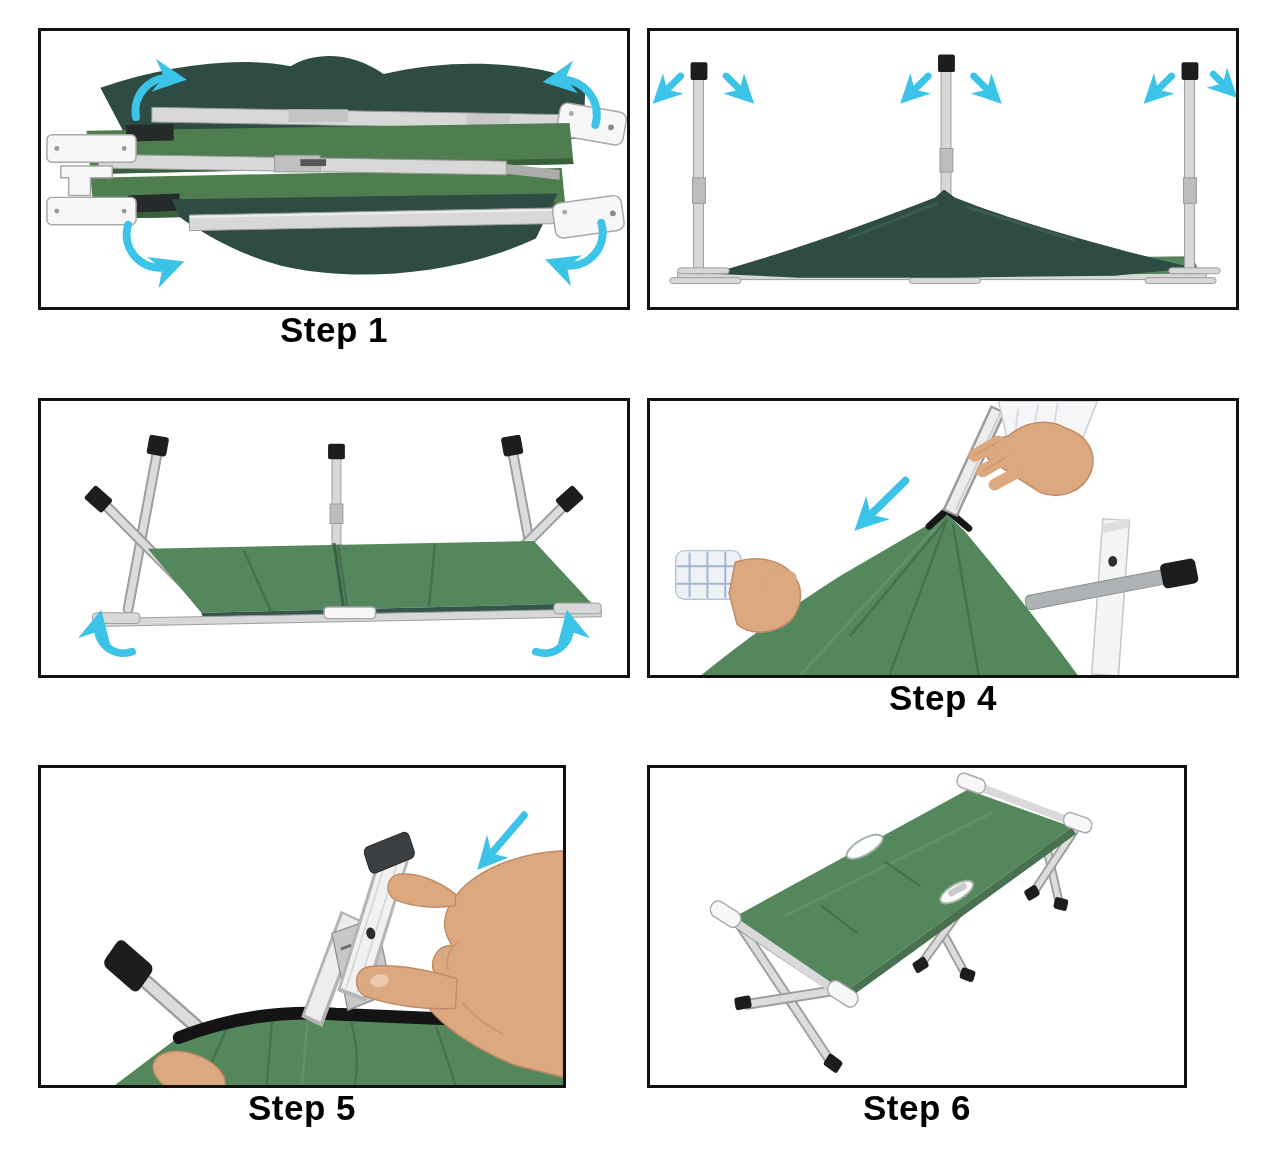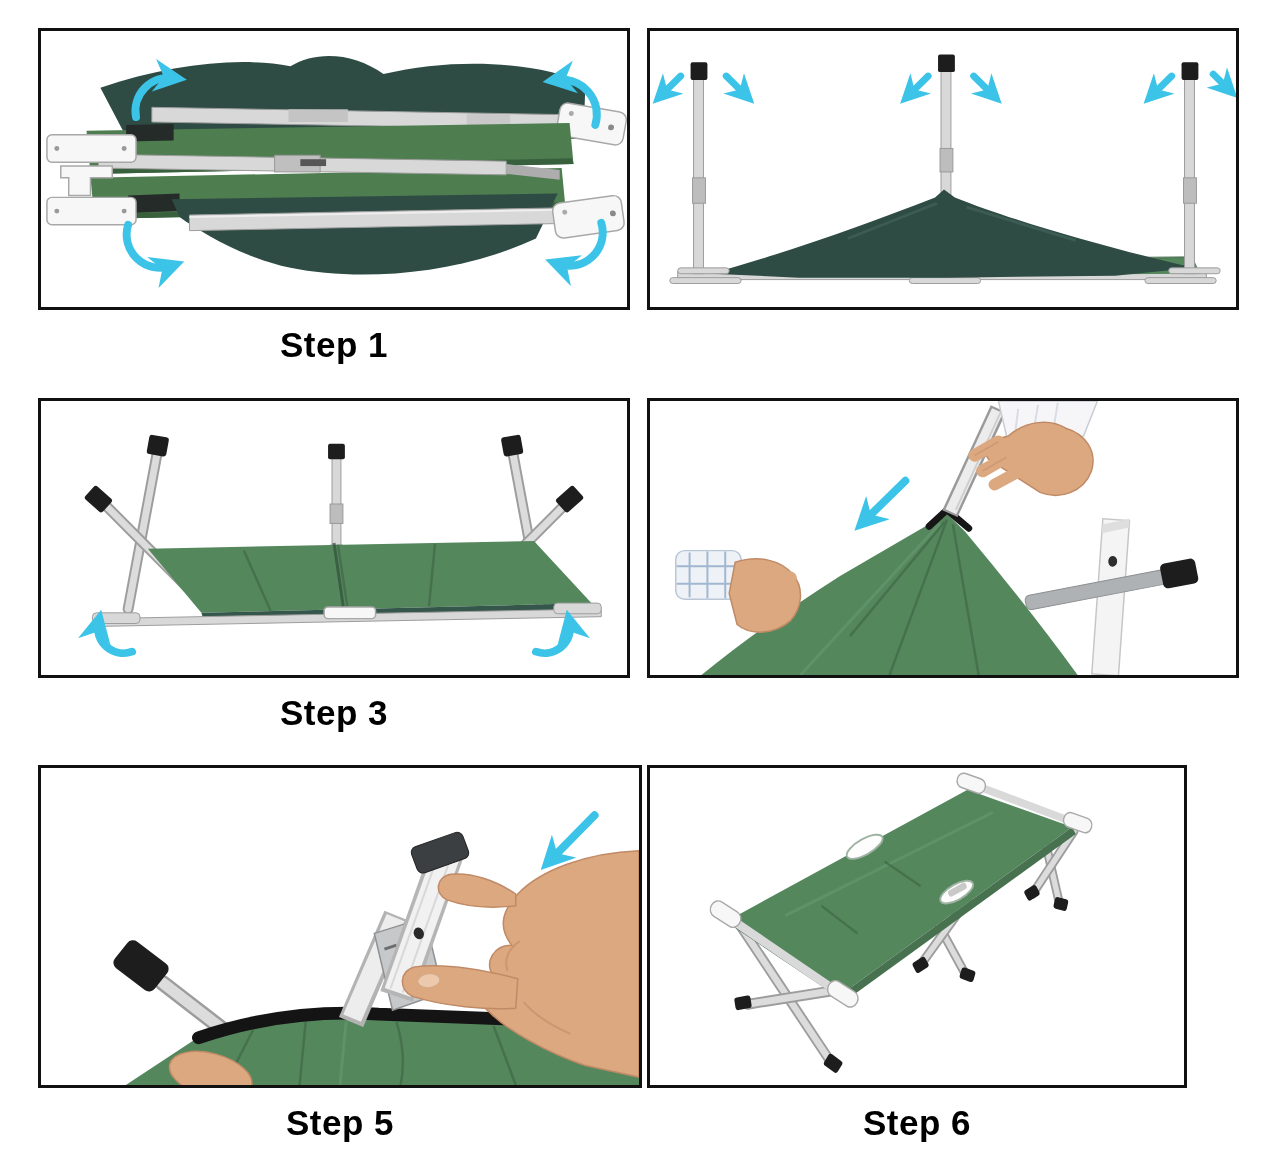--- a/index.html
+++ b/index.html
@@ -11,21 +11,20 @@
   }
   .cell{position:absolute;}
   .box{
     border:3px solid var(--panel-border,#111);
     background:#fff;
     box-sizing:border-box;
     width:100%;
   }
   .box svg{display:block;width:100%;height:100%;}
   .caption{
-    margin-top:15px;
     text-align:center;
     font-size:35px;
     font-weight:700;
     color:var(--caption-text,#000);
     letter-spacing:0.5px;
   }
   
   .metal{fill:var(--metal-silver,#d8d8d8);stroke:var(--metal-edge,#9c9c9c);stroke-width:1;}
   .white{fill:#f7f7f7;stroke:#a8a8a8;stroke-width:1.5;}
   .cap{fill:var(--cap-black,#1d1d1d);}
@@ -202,21 +201,20 @@
           <rect x="52" y="218" width="48" height="11" rx="4" class="metal"></rect>
           <rect x="286" y="212" width="52" height="12" rx="4" class="white"></rect>
           <rect x="518" y="208" width="48" height="11" rx="4" class="metal"></rect>
         </g>
         <g>
           <path class="arrow" stroke-width="8" d="M92,258 A26,26 0 0 1 58,228" marker-end="url(#m3)"></path>
           <path class="arrow" stroke-width="8" d="M500,258 A26,26 0 0 0 534,228" marker-end="url(#m3)"></path>
         </g>
       </svg>
     </div>
-    <div class="caption">Step 3</div>
   </div>
 
   <div class="cell" style="left:647px;top:398px;width:592px;">
     <div class="box" style="height:280px;">
       <svg viewBox="0 0 592 282" preserveAspectRatio="none" role="img">
         <defs>
           <marker id="m4" viewBox="0 0 10 10" refX="6" refY="5" markerWidth="4.2" markerHeight="4.2" orient="auto">
             <path d="M0,0 L10,5 L0,10 L3,5 Z" fill="var(--arrow-cyan,#3cc3e8)"></path>
           </marker>
         </defs>
@@ -257,23 +255,24 @@
           <rect x="26" y="154" width="66" height="50" rx="9" fill="#eef2f7" stroke="#b9c6d8" stroke-width="1.5"></rect>
           <path d="M40,156 V202 M58,155 V203 M76,155 V203 M27,170 H91 M27,188 H91" stroke="#8fa8c8" stroke-width="2" opacity=".8"></path>
           <path class="skin" d="M86,166 C110,158 132,164 144,178 C156,192 154,212 142,226 C126,240 102,242 88,230 L80,198 Z"></path>
           <ellipse cx="132" cy="186" rx="17" ry="10" transform="rotate(-22 132 186)" fill="var(--skin,#dca87f)"></ellipse>
         </g>
         <g>
           <path class="arrow" stroke-width="8" d="M258,82 L216,124" marker-end="url(#m4)"></path>
         </g>
       </svg>
     </div>
-  </div>
-
-  <div class="cell" style="left:38px;top:765px;width:604px;">
+    <div class="caption">Step 4</div>
+  </div>
+
+  <div class="cell" style="left:38px;top:765px;width:528px;">
     <div class="box" style="height:323px;">
       <svg viewBox="0 0 592 322" preserveAspectRatio="none" role="img">
         <defs>
           <marker id="m5" viewBox="0 0 10 10" refX="6" refY="5" markerWidth="4.2" markerHeight="4.2" orient="auto">
             <path d="M0,0 L10,5 L0,10 L3,5 Z" fill="var(--arrow-cyan,#3cc3e8)"></path>
           </marker>
         </defs>
         <g>
           <line class="rodO" x1="226" y1="302" x2="120" y2="218" stroke-width="16"></line>
           <line class="rodI" x1="226" y1="302" x2="120" y2="218" stroke-width="11"></line>

